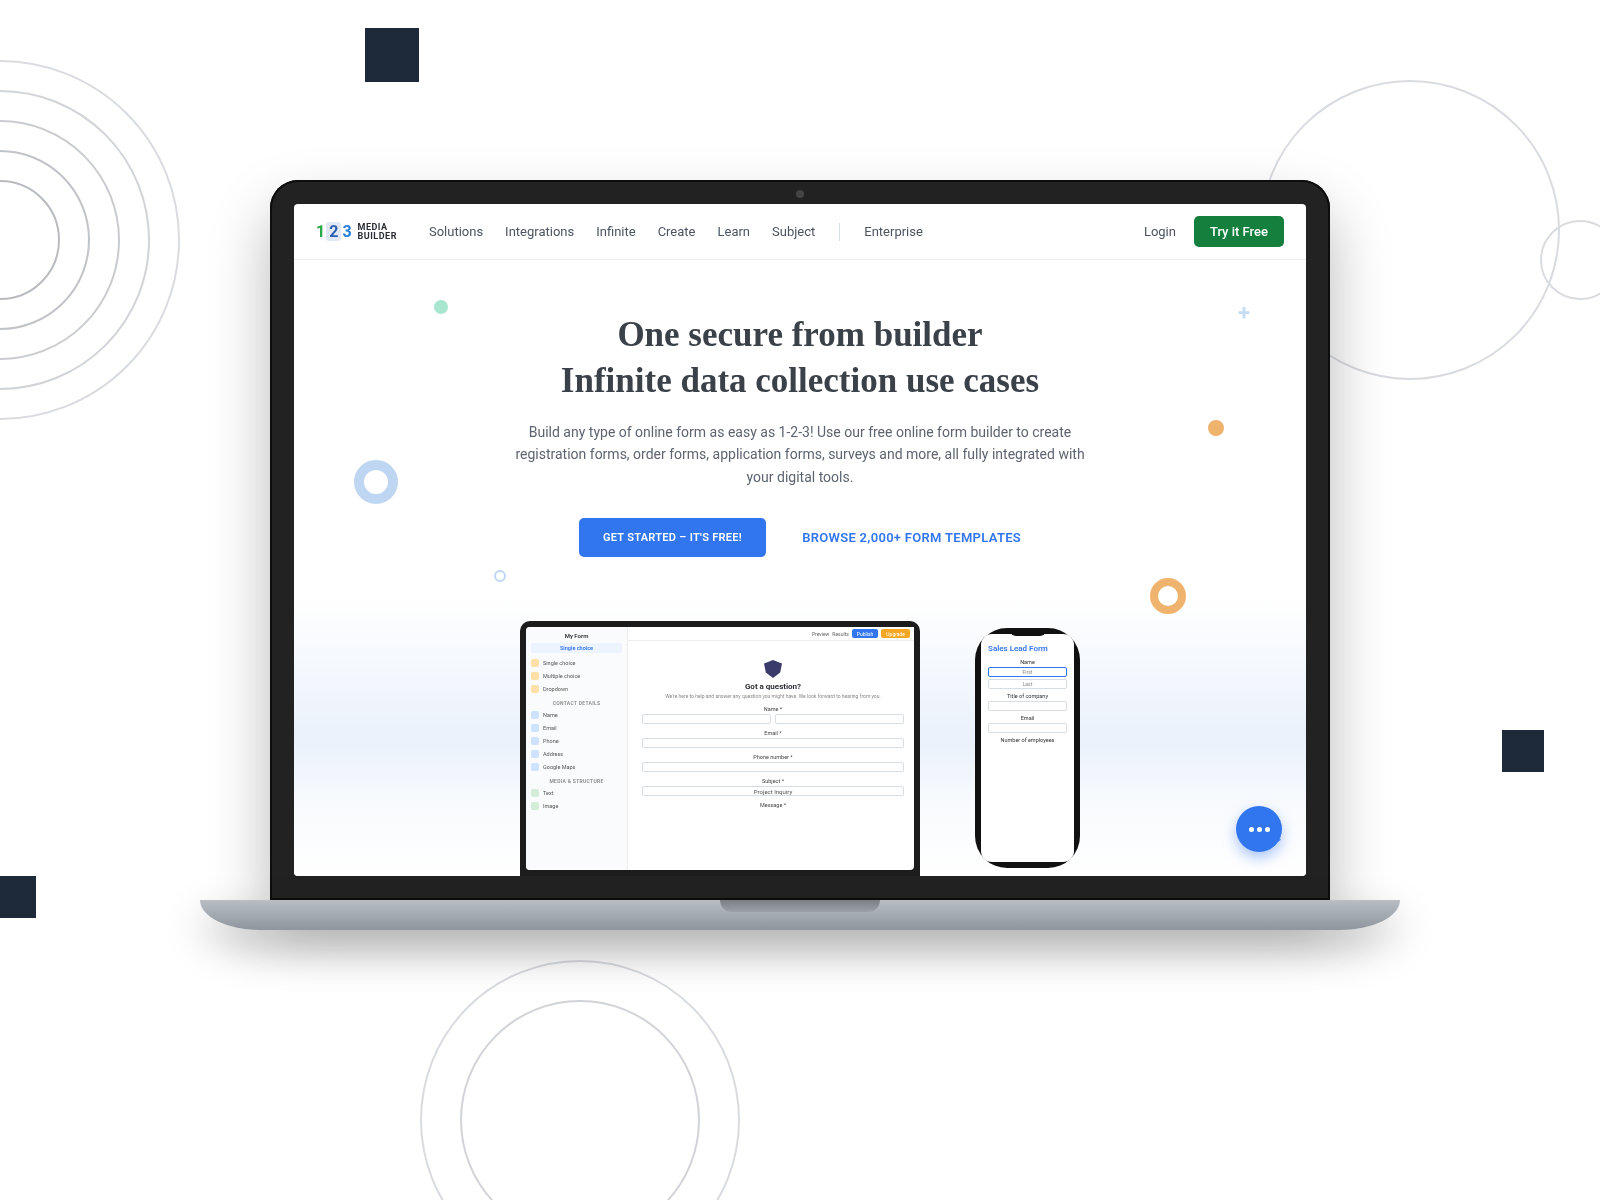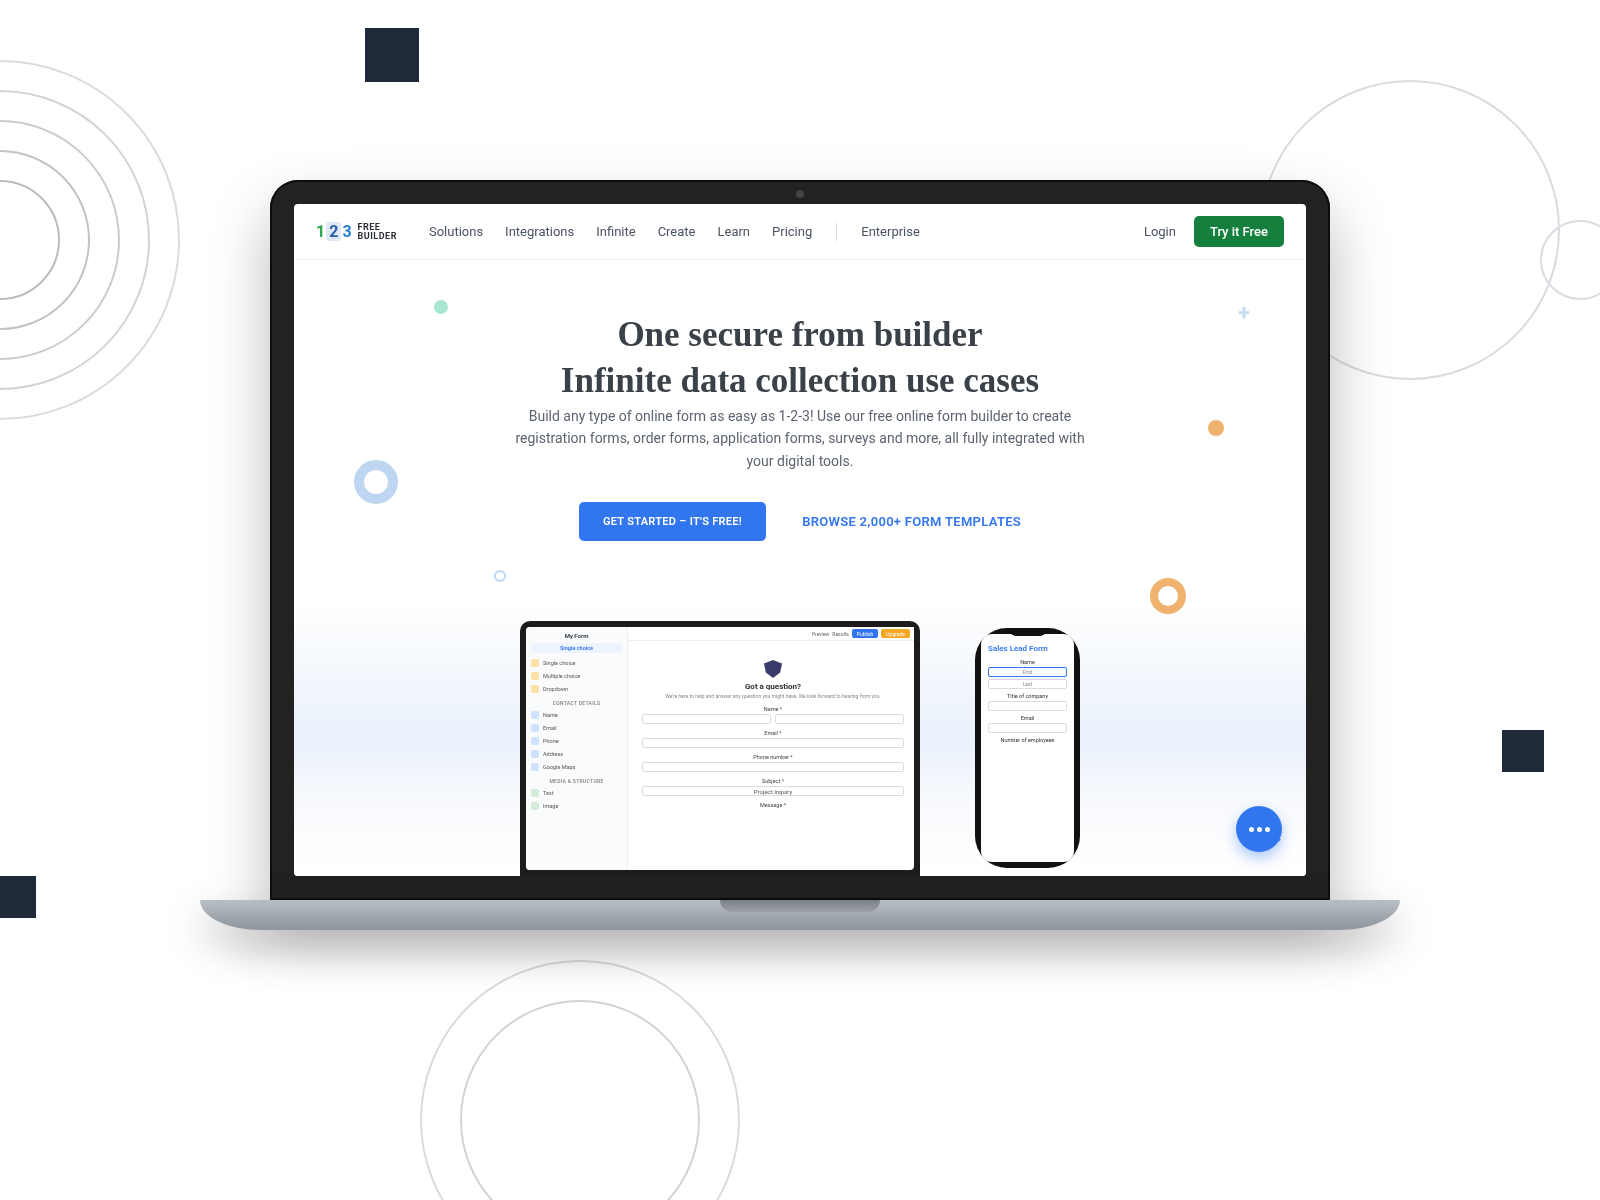--- a/index.html
+++ b/index.html
@@ -108,21 +108,21 @@
 .try-btn { background:#15803d; color:#fff; padding:8px 16px; border-radius:5px; font-size:13px; cursor:pointer; font-weight:500;}
 
 .hero {
   flex:1; position:relative;
   background: linear-gradient(#ffffff 0%, #ffffff 55%, #eaf1fb 78%, #f8fafd 88%, #ffffff 100%);
   text-align:center;
   padding-top: 52px;
   overflow:hidden;
 }
 .hero h1 { font-family: Georgia, 'Times New Roman', serif; font-size:35px; color:#3b4148; font-weight:700; line-height:1.3;}
-.hero-sub { font-size:14px; color:#5c6470; max-width:580px; margin:2px auto 0; line-height:1.6;}
+.hero-sub { font-size:14px; color:#5c6470; max-width:580px; margin:18px auto 0; line-height:1.6;}
 .hero-btns { display:flex; justify-content:center; gap:36px; margin-top:30px; align-items:center;}
 .cta-primary { background:#3176ef; color:#fff; padding:13px 24px; border-radius:5px; font-size:11px; font-weight:600; letter-spacing:0.3px; cursor:pointer;}
 .cta-secondary { color:#3176ef; font-size:13px; font-weight:600; letter-spacing:0.3px; cursor:pointer;}
 
 
 .hshape { position:absolute; }
 .hs-mint { width:14px; height:14px; background:#a8e6cf; border-radius:50%; left:140px; top:40px;}
 .hs-plus { right:56px; top:40px; color:#c5ddf5; font-size:22px; font-weight:700;}
 .hs-blue-ring { width:44px; height:44px; border:10px solid #bfd6f2; border-radius:50%; left:60px; top:200px;}
 .hs-orange { width:16px; height:16px; background:#efb36d; border-radius:50%; right:82px; top:160px;}
@@ -205,31 +205,31 @@
       <div class="site">
 
         <div class="nav">
           <div class="logo">
             <div class="logo-mark">
               <span class="d1">1</span>
                 <span class="d2">2</span>
                 <span class="d3">3</span>
             </div>
             <div class="logo-text">
-              <div>FREE</div>
+              <div>MEDIA</div>
                 <div>BUILDER</div>
             </div>
           </div>
           <div class="nav-links">
             <div class="nav-link">Solutions</div>
             <div class="nav-link">Integrations</div>
             <div class="nav-link">Infinite</div>
             <div class="nav-link">Create</div>
             <div class="nav-link">Learn</div>
-            <div class="nav-link">Pricing</div>
+            <div class="nav-link">Subject</div>
           </div>
           <div class="nav-divider"></div>
           <div class="nav-link">Enterprise</div>
           <div class="nav-right">
             <div class="login-link">Login</div>
             <div class="try-btn">Try it Free</div>
           </div>
         </div>
 
         <div class="hero">

